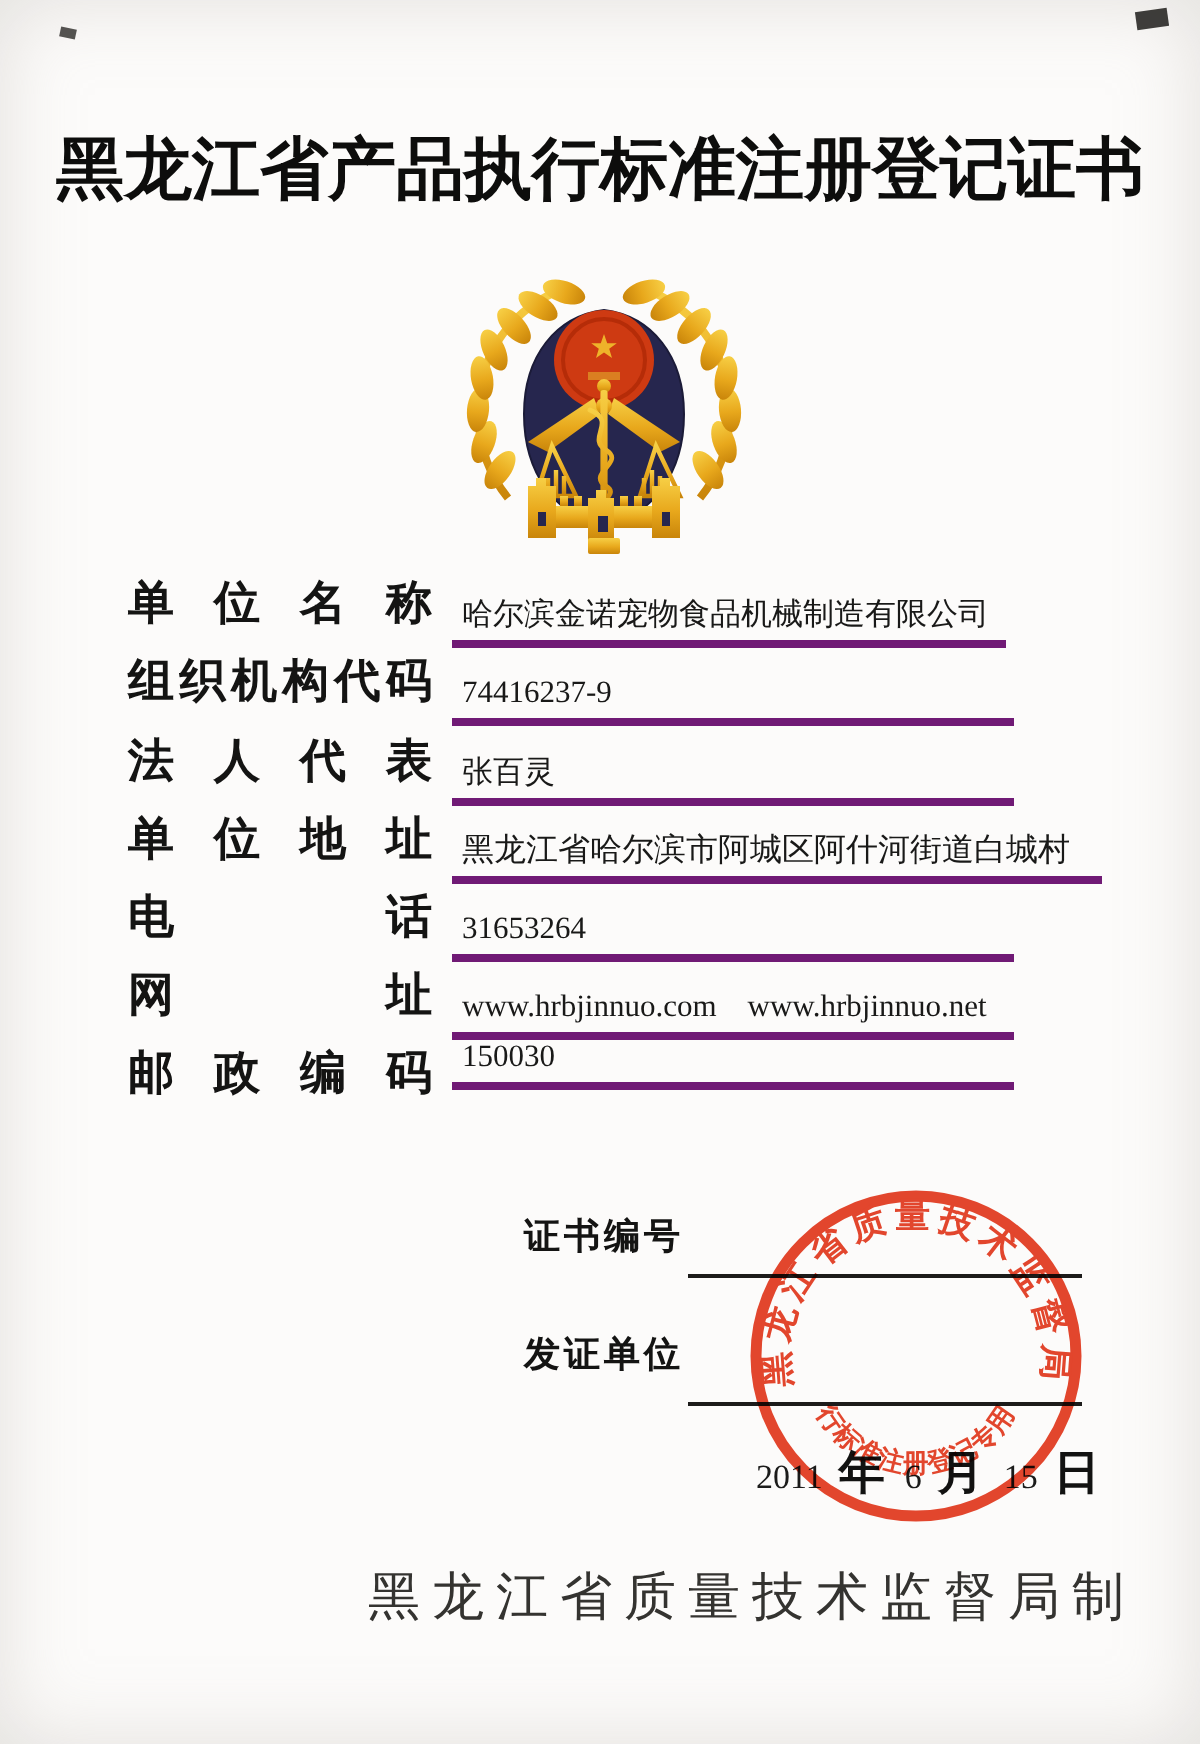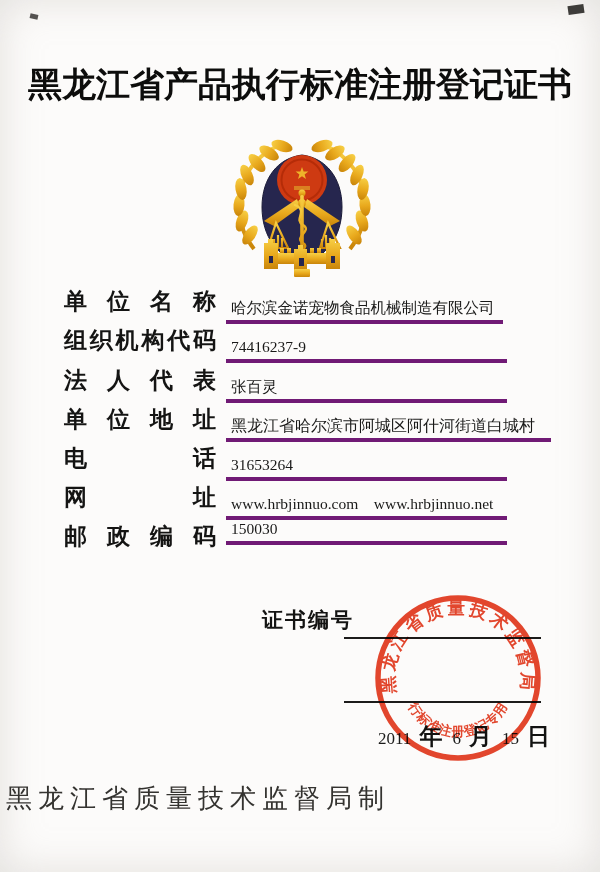--- a/index.html
+++ b/index.html
@@ -29,36 +29,36 @@
   .spread{display:flex;justify-content:space-between;}
   .field-value{
     position:absolute;left:226px;width:276px;height:24px;
     border-bottom:4px solid #701a75;
     font-size:15.5px;line-height:24px;color:#191918;
     padding-left:5px;white-space:nowrap;
   }
   .field-value.wide{width:320px;font-size:16px;}
   .certno-label,.issuer-label{
     position:absolute;left:262px;
-    font-size:21px;font-weight:bold;letter-spacing:2px;color:#141413;
+    font-size:18px;font-weight:bold;letter-spacing:2px;color:#141413;
   }
   .sig-line{position:absolute;left:344px;width:197px;border-top:2px solid #1c1b1a;}
   .issuer-value{
     position:absolute;left:391px;top:661px;
     font-size:23px;font-weight:bold;letter-spacing:5px;color:#141413;
   }
   .date-row{
     position:absolute;left:378px;top:721px;width:180px;
     white-space:nowrap;color:#121211;
   }
   .date-num{font-size:17px;color:#1b1b1a;}
   .date-unit{font-size:23px;font-weight:bold;margin:0 6px 0 4px;}
   .seal{position:absolute;left:371px;top:591px;opacity:.9;mix-blend-mode:multiply;}
   .footer{
-    position:absolute;left:0;top:781px;width:568px;text-align:left;
+    position:absolute;left:0;top:781px;width:568px;text-align:right;
     font-size:26px;letter-spacing:6px;padding-left:6px;box-sizing:border-box;
     color:#343330;
   }
 </style>
 </head>
 <body>
 
 <div class="page">
 
   <div class="artifact" style="left:30px;top:14px;width:8px;height:5px;opacity:.75;transform:rotate(12deg);"></div>
@@ -189,20 +189,21 @@
       <span>邮</span>
       <span>政</span>
       <span>编</span>
       <span>码</span>
     </div>
   <div class="field-value" style="top:517px">150030</div>
 
   <div class="certno-label" style="top:606px">证书编号</div>
   <div class="sig-line" style="top:637px"></div>
 
+  <div class="issuer-label" style="top:665px">发证单位</div>
   <div class="sig-line" style="top:701px"></div>
 
   <div class="date-row">
     <span class="date-num">2011</span>
     <span class="date-unit">年</span>
     <span class="date-num">6</span>
     <span class="date-unit">月</span>
     <span class="date-num">15</span>
     <span class="date-unit" style="margin-right:0">日</span>
   </div>

